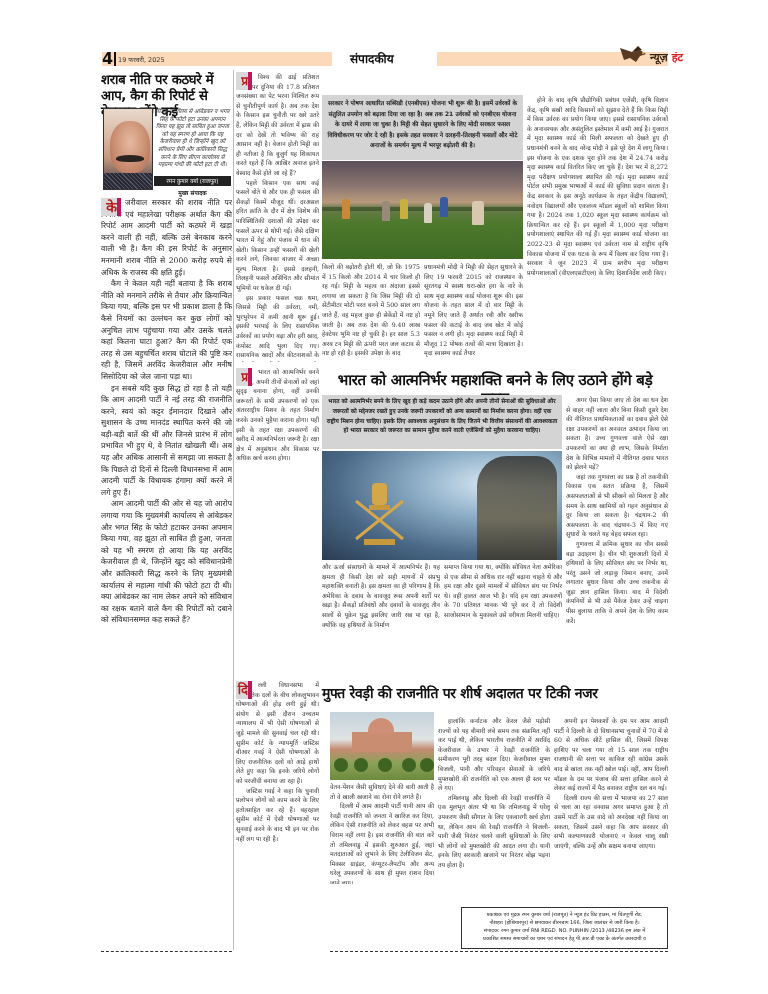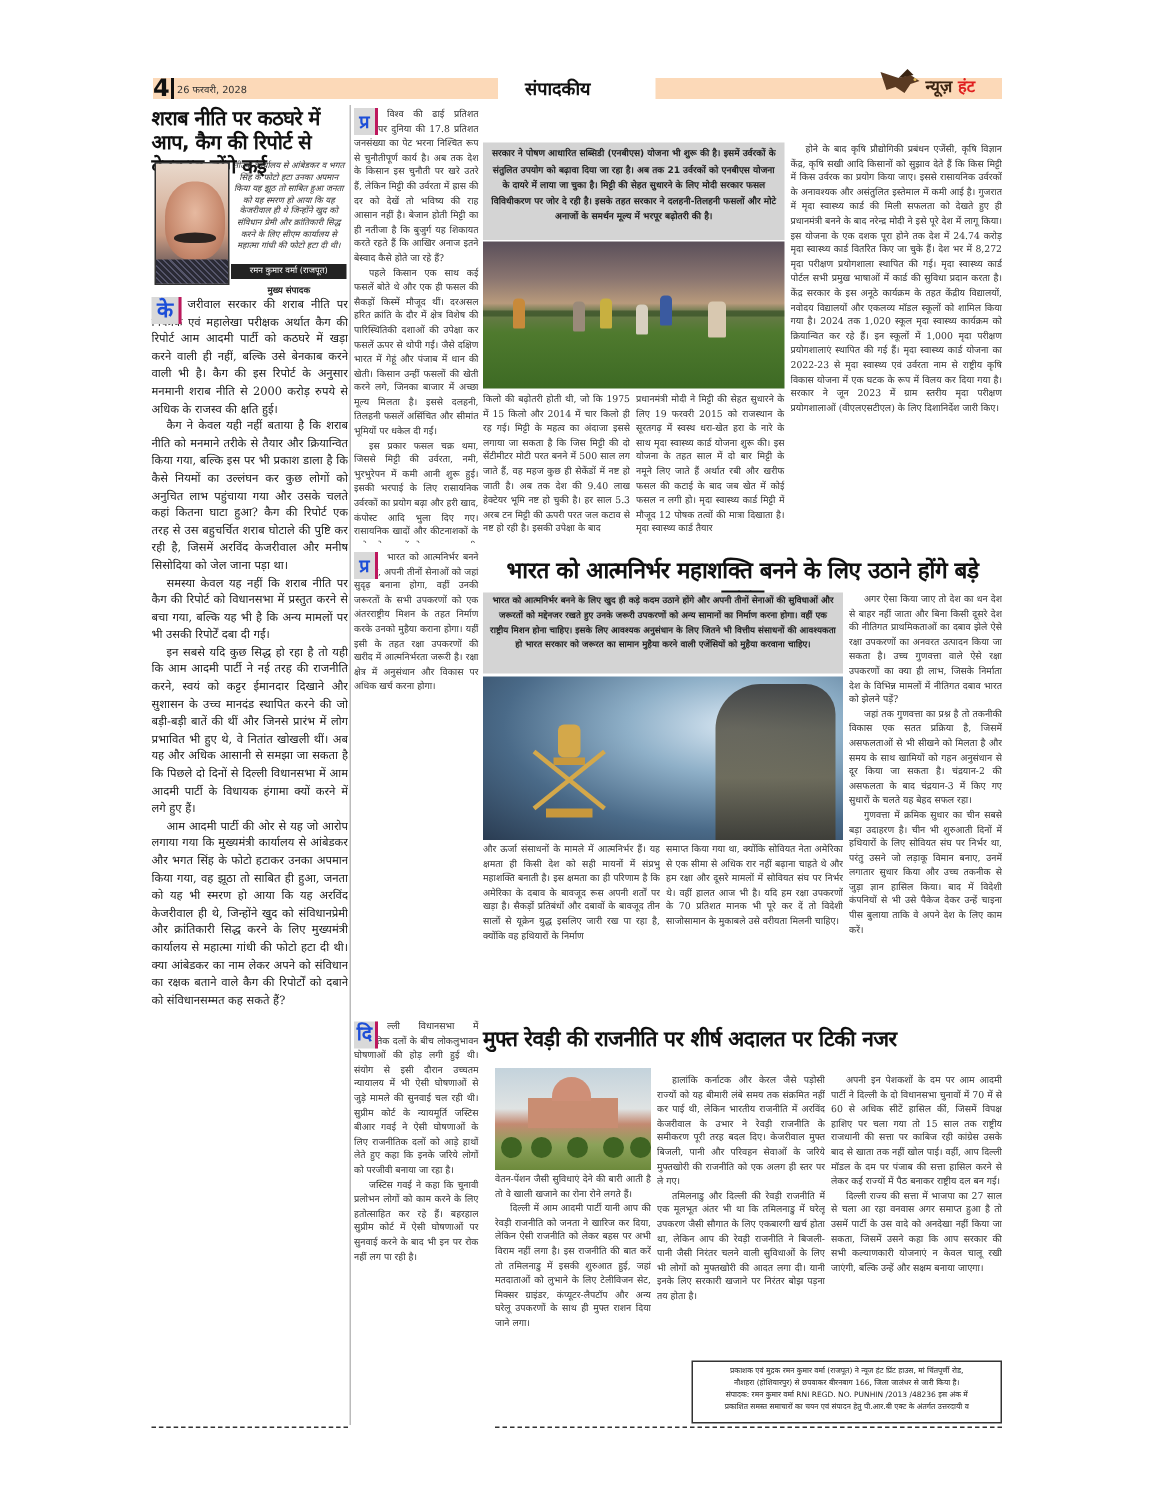--- a/index.html
+++ b/index.html
@@ -11,35 +11,35 @@
   .txt.large { font-size: 7.6px; line-height: 11.6px; color: #222; }
   .hl { font-family: "DejaVu Sans", sans-serif; font-weight: bold; color: #111; letter-spacing: -0.3px; }
 
   
   .header-band { position: absolute; left: 102px; top: 52px; width: 230px; height: 14px; background: #fcd9b8; }
   .page-num { position: absolute; left: 102px; top: 49px; font-family: "DejaVu Sans", sans-serif; font-weight: bold; font-size: 16px; color: #111; }
   .page-sep { position: absolute; left: 114px; top: 52px; width: 2px; height: 14px; background: #111; }
   .page-date { position: absolute; left: 118px; top: 55px; font-family: "DejaVu Sans", sans-serif; font-size: 6.5px; color: #333; }
   .section-title { position: absolute; left: 350px; top: 50px; font-family: "DejaVu Sans", sans-serif; font-weight: bold; font-size: 12px; color: #111; }
   .header-band-right { position: absolute; left: 437px; top: 52px; width: 231px; height: 14px; background: #fcd9b8; }
-  .brand { position: absolute; left: 585px; top: 44px; width: 100px; height: 24px; }
+  .brand { position: absolute; left: 618px; top: 44px; width: 100px; height: 24px; }
   .brand-bird { position: absolute; left: 0; top: 0; width: 30px; height: 22px; }
   .brand-name { position: absolute; left: 32px; top: 5px; font-family: "DejaVu Sans", sans-serif; font-weight: bold; font-size: 11px; color: #3a2412; white-space: nowrap; }
   .brand-name .red { color: #e01f1f; }
 
   
   .left-head { position: absolute; left: 101px; top: 72px; width: 130px; font-size: 13.2px; line-height: 16px; }
   .portrait { position: absolute; left: 103px; top: 108px; width: 50px; height: 82px; border: 1px solid #333; overflow: hidden; background: linear-gradient(180deg,#e9d9cc 0%,#d9b8a4 35%,#c89a82 60%,#3d3a45 100%); }
   .portrait .face { position: absolute; left: 6px; top: 12px; width: 40px; height: 52px; border-radius: 45% 45% 40% 40%; background: radial-gradient(ellipse at 50% 40%, #e6b9a0 0%, #c98c70 60%, #a86a52 100%); }
   .portrait .mustache { position: absolute; left: 12px; top: 46px; width: 28px; height: 7px; background: #2b2320; border-radius: 50% 50% 40% 40%; }
   .portrait .shirt { position: absolute; left: 0; top: 64px; width: 50px; height: 20px; background: repeating-linear-gradient(45deg,#2a2a35 0 2px,#55556a 2px 3px); }
   .portrait-caption { position: absolute; left: 154px; top: 108px; width: 77px; font-family: "DejaVu Sans", sans-serif; font-size: 5.6px; line-height: 7.6px; text-align: center; color: #333; font-style: italic; }
   .author-bar { position: absolute; left: 154px; top: 176px; width: 77px; height: 10px; background: #222; color: #fff; font-family: "DejaVu Sans", sans-serif; font-size: 5.6px; line-height: 10px; text-align: center; }
   .author-role { position: absolute; left: 154px; top: 189px; width: 77px; font-family: "DejaVu Sans", sans-serif; font-weight: bold; font-size: 5.8px; text-align: center; color: #222; }
-  .dropcap { position: absolute; background: #d9d9d9; border-right: 2px solid #be185d; font-family: "DejaVu Sans", sans-serif; font-weight: bold; color: #1d4ed8; text-align: center; }
+  .dropcap { position: absolute; background: #d9d9d9; border-right: 4px solid #be185d; font-family: "DejaVu Sans", sans-serif; font-weight: bold; color: #b91c1c; text-align: right; }
   .dc-left { left: 101px; top: 198px; width: 20px; height: 18px; font-size: 14px; line-height: 18px; }
   .left-body { position: absolute; left: 101px; top: 197px; width: 131px; height: 787px; overflow: hidden; }
   .left-body .first { text-indent: 24px; }
 
   
   .dc-a1 { left: 236px; top: 72px; width: 16px; height: 18px; font-size: 12px; line-height: 18px; }
   .col-a1 { position: absolute; left: 236px; top: 72px; width: 83px; height: 290px; overflow: hidden; }
   .col-a1 .first { text-indent: 22px; }
 
   
@@ -84,21 +84,21 @@
   .vrule { position: absolute; width: 0; border-left: 1px solid #bbb; }
 </style>
 </head>
 <body>
 
 <div class="page">
 
   <div class="header-band"></div>
   <div class="page-num">4</div>
   <div class="page-sep"></div>
-  <div class="page-date">26 फरवरी, 2028</div>
+  <div class="page-date">19 फरवरी, 2025</div>
   <div class="section-title">संपादकीय</div>
   <div class="header-band-right"></div>
   <div class="brand">
     <svg class="brand-bird" viewBox="0 0 30 22">
       <path d="M2 4 L14 8 L22 6 L28 10 L22 12 L18 18 L12 14 L6 16 Z" fill="#5a3a22"></path>
       <path d="M14 8 L20 2 L24 6 Z" fill="#3a2412"></path>
       <circle cx="25" cy="9" r="1" fill="#e8c060"></circle>
     </svg>
     <div class="brand-name"><span>न्यूज़ </span><span class="red">हंट</span></div>
   </div>
@@ -108,21 +108,20 @@
     <div class="face"></div>
     <div class="mustache"></div>
     <div class="shirt"></div>
   </div>
   <div class="portrait-caption">तीउक कार्यालय से आंबेडकर व भगत सिंह के फोटो हटा उनका अपमान किया यह झूठ तो साबित हुआ जनता को यह स्मरण हो आया कि यह केजरीवाल ही थे जिन्होंने खुद को संविधान प्रेमी और क्रांतिकारी सिद्ध करने के लिए सीएम कार्यालय से महात्मा गांधी की फोटो हटा दी थी।</div>
   <div class="author-bar">रमन कुमार वर्मा (राजपूत)</div>
   <div class="author-role">मुख्य संपादक</div>
   <div class="left-body txt large">
     <p class="first">जरीवाल सरकार की शराब नीति पर नियंत्रक एवं महालेखा परीक्षक अर्थात कैग की रिपोर्ट आम आदमी पार्टी को कठघरे में खड़ा करने वाली ही नहीं, बल्कि उसे बेनकाब करने वाली भी है। कैग की इस रिपोर्ट के अनुसार मनमानी शराब नीति से 2000 करोड़ रुपये से अधिक के राजस्व की क्षति हुई।</p>
     <p>कैग ने केवल यही नहीं बताया है कि शराब नीति को मनमाने तरीके से तैयार और क्रियान्वित किया गया, बल्कि इस पर भी प्रकाश डाला है कि कैसे नियमों का उल्लंघन कर कुछ लोगों को अनुचित लाभ पहुंचाया गया और उसके चलते कहां कितना घाटा हुआ? कैग की रिपोर्ट एक तरह से उस बहुचर्चित शराब घोटाले की पुष्टि कर रही है, जिसमें अरविंद केजरीवाल और मनीष सिसोदिया को जेल जाना पड़ा था।</p>
-    <p>समस्या केवल यह नहीं कि शराब नीति पर कैग की रिपोर्ट को विधानसभा में प्रस्तुत करने से बचा गया, बल्कि यह भी है कि अन्य मामलों पर भी उसकी रिपोर्टें दबा दी गईं।</p>
     <p>इन सबसे यदि कुछ सिद्ध हो रहा है तो यही कि आम आदमी पार्टी ने नई तरह की राजनीति करने, स्वयं को कट्टर ईमानदार दिखाने और सुशासन के उच्च मानदंड स्थापित करने की जो बड़ी-बड़ी बातें की थीं और जिनसे प्रारंभ में लोग प्रभावित भी हुए थे, वे नितांत खोखली थीं। अब यह और अधिक आसानी से समझा जा सकता है कि पिछले दो दिनों से दिल्ली विधानसभा में आम आदमी पार्टी के विधायक हंगामा क्यों करने में लगे हुए हैं।</p>
     <p>आम आदमी पार्टी की ओर से यह जो आरोप लगाया गया कि मुख्यमंत्री कार्यालय से आंबेडकर और भगत सिंह के फोटो हटाकर उनका अपमान किया गया, वह झूठा तो साबित ही हुआ, जनता को यह भी स्मरण हो आया कि यह अरविंद केजरीवाल ही थे, जिन्होंने खुद को संविधानप्रेमी और क्रांतिकारी सिद्ध करने के लिए मुख्यमंत्री कार्यालय से महात्मा गांधी की फोटो हटा दी थी। क्या आंबेडकर का नाम लेकर अपने को संविधान का रक्षक बताने वाले कैग की रिपोर्टों को दबाने को संविधानसम्मत कह सकते हैं?</p>
   </div>
   <div class="dropcap dc-left">के</div>
   <div class="left-bottom-rule"></div>
 
   <div class="col-a1 txt">
     <p class="first">विश्व की ढाई प्रतिशत जमीन पर दुनिया की 17.8 प्रतिशत जनसंख्या का पेट भरना निश्चित रूप से चुनौतीपूर्ण कार्य है। अब तक देश के किसान इस चुनौती पर खरे उतरे हैं, लेकिन मिट्टी की उर्वरता में ह्रास की दर को देखें तो भविष्य की राह आसान नहीं है। बेजान होती मिट्टी का ही नतीजा है कि बुजुर्ग यह शिकायत करते रहते हैं कि आखिर अनाज इतने बेस्वाद कैसे होते जा रहे हैं?</p>
     <p>पहले किसान एक साथ कई फसलें बोते थे और एक ही फसल की सैकड़ों किस्में मौजूद थीं। दरअसल हरित क्रांति के दौर में क्षेत्र विशेष की पारिस्थितिकी दशाओं की उपेक्षा कर फसलें ऊपर से थोपी गईं। जैसे दक्षिण भारत में गेहूं और पंजाब में धान की खेती। किसान उन्हीं फसलों की खेती करने लगे, जिनका बाजार में अच्छा मूल्य मिलता है। इससे दलहनी, तिलहनी फसलें असिंचित और सीमांत भूमियों पर धकेल दी गईं।</p>
     <p>इस प्रकार फसल चक्र थमा, जिससे मिट्टी की उर्वरता, नमी, भुरभुरेपन में कमी आनी शुरू हुई। इसकी भरपाई के लिए रासायनिक उर्वरकों का प्रयोग बढ़ा और हरी खाद, कंपोस्ट आदि भुला दिए गए। रासायनिक खादों और कीटनाशकों के प्रयोग से शुरू में तो उत्पादकता बढ़ी, लेकिन आगे चलकर उसमें गिरावट आने लगी। उदाहरण के लिए 1960 में एक किलो रासायनिक खाद डालने पर उपज में 25</p>

